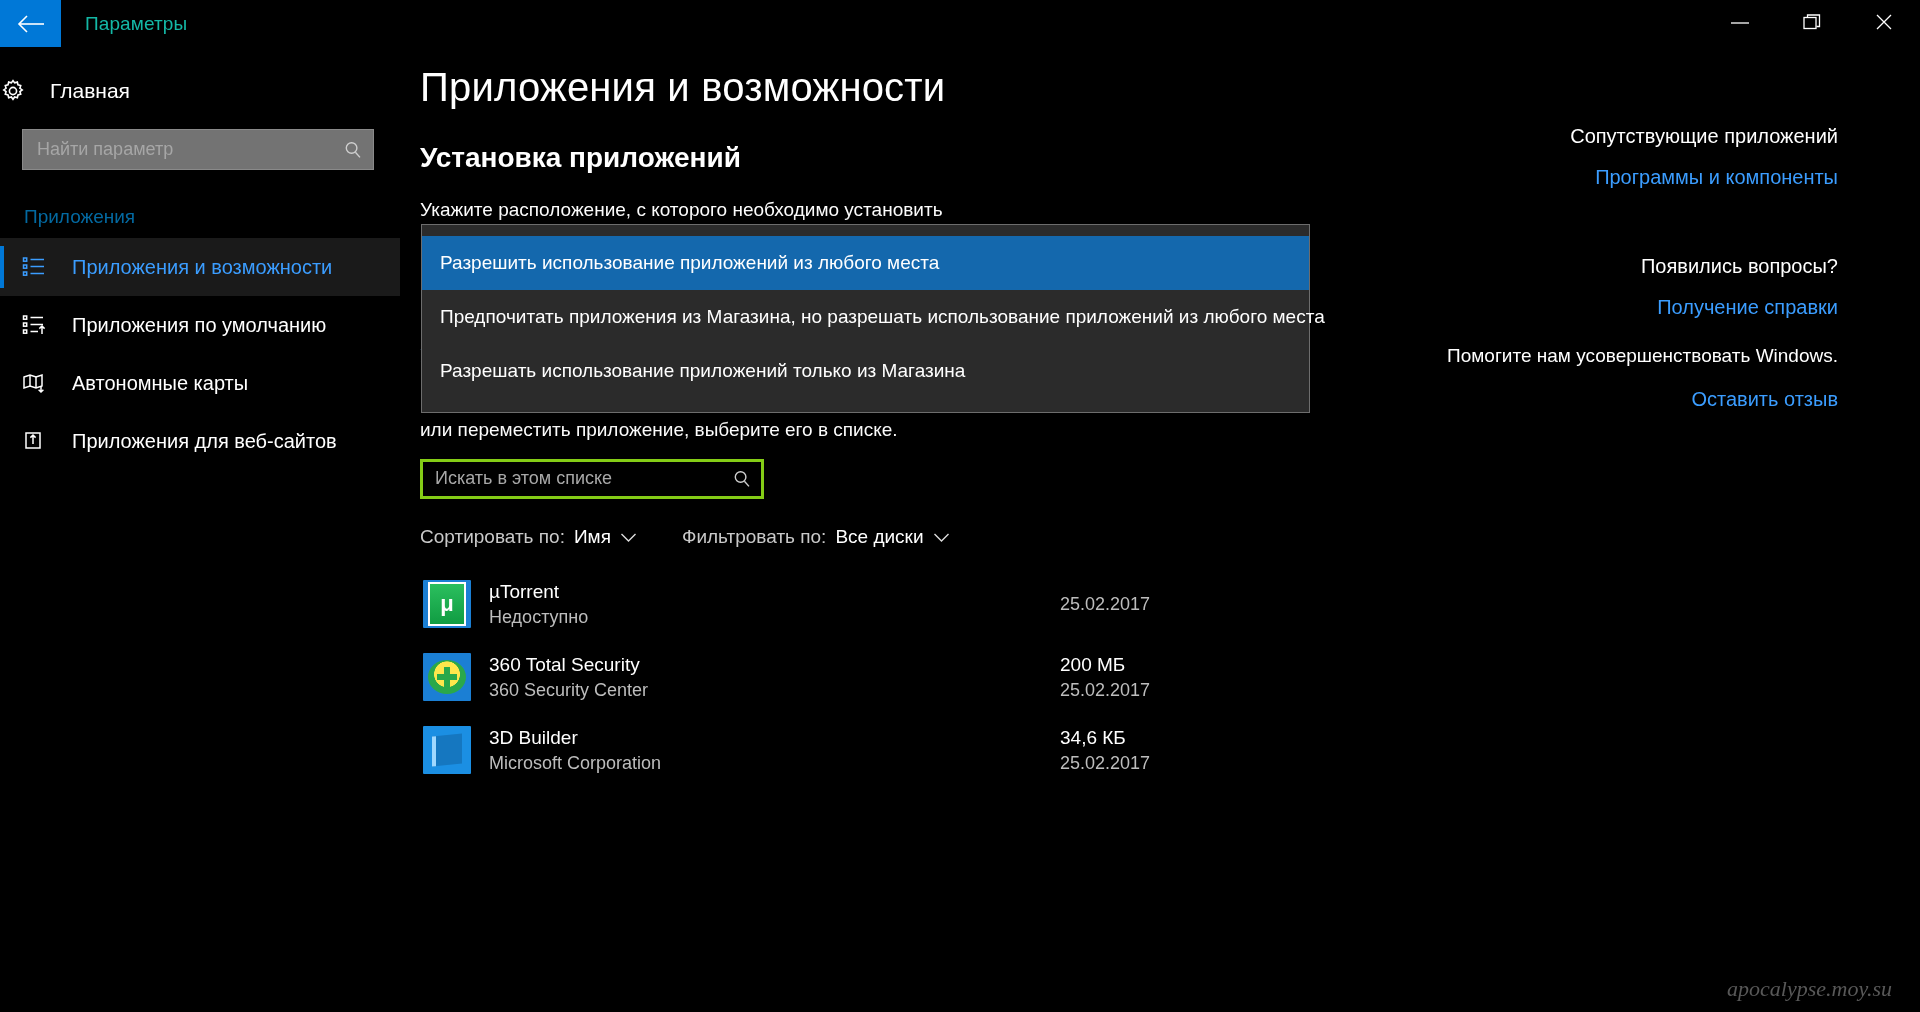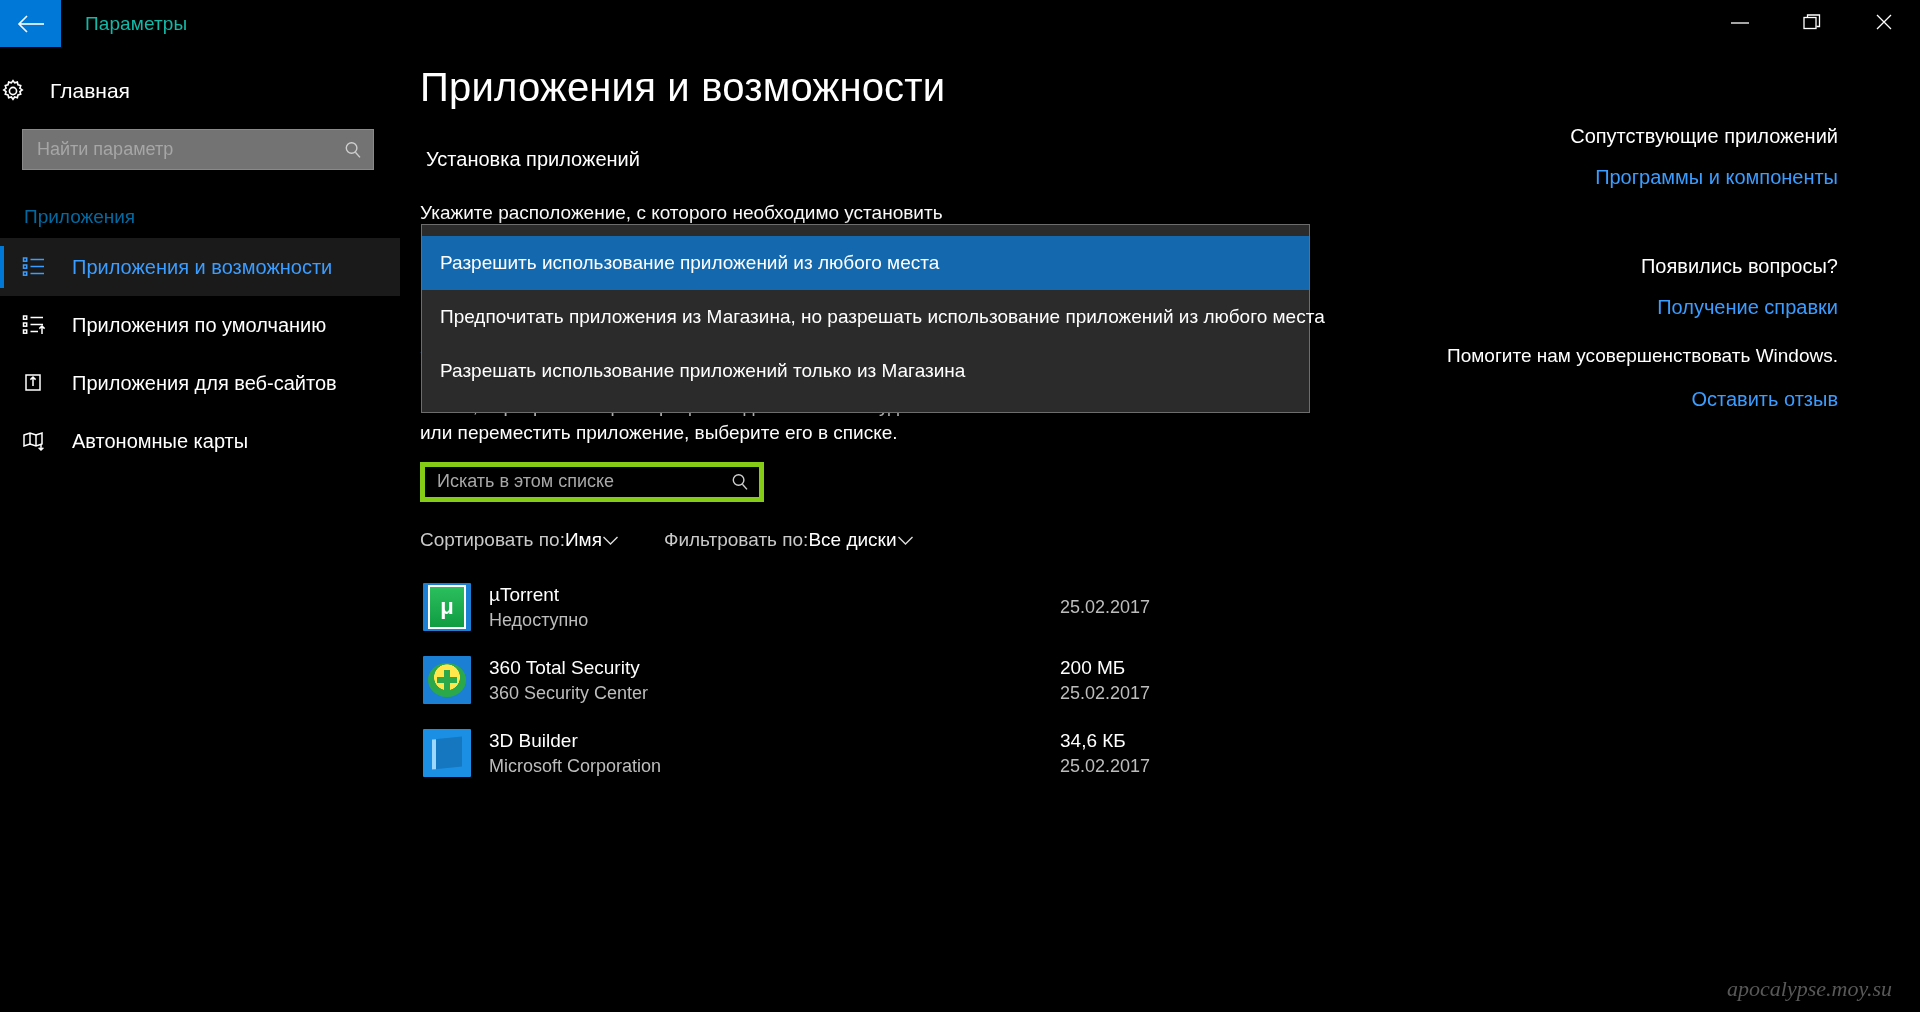--- a/index.html
+++ b/index.html
@@ -132,23 +132,23 @@
     width: 790px;
   }
   .page-title {
     font-size: 40px;
     font-weight: 400;
     margin: 0;
     padding-top: 18px;
     letter-spacing: .2px;
   }
   .section-title {
-    font-size: 20px;
-    font-weight: 400;
-    margin: 6px;
+    font-size: 28px;
+    font-weight: 700;
+    margin: 0;
     padding-top: 32px;
   }
   .body-text {
     font-size: 19px;
     line-height: 1.38;
     color: #ffffff;
     padding-top: 23px;
     max-width: 560px;
   }
   .link {
@@ -158,21 +158,21 @@
     cursor: pointer;
     display: inline-block;
   }
 
   .combo-placeholder { height: 96px; }
 
   .list-search {
     margin-top: 16px;
     width: 344px;
     height: 40px;
-    border: 5px solid #84cc16;
+    border: 3px solid #84cc16;
     background: #000000;
     display: flex;
     align-items: center;
     box-sizing: border-box;
     gap: 41px;
   }
   .list-search input {
     flex: 1;
     border: none; outline: none; background: transparent;
     color: #d8d8d8; font-size: 18px; font-family: inherit;
@@ -182,20 +182,21 @@
   .list-search .sico { width: 38px; display:flex; align-items:center; justify-content:center; cursor:pointer; }
 
   .sort-row {
     display: flex;
     align-items: center;
     padding-top: 27px;
     gap: 45px;
   }
   .sort-ctl {
     display: flex;
+    gap: 9px;
     cursor: pointer;
     font-size: 19px;
   }
   .sort-ctl .lbl { color: #c9c9c9; }
   .sort-ctl .val { color: #ffffff; }
   .chev { display: inline-block; }
 
   .app-list { padding-top: 20px; }
   .app-row {
     display: flex;
@@ -402,37 +403,37 @@
         <path d="M8.5 3.6 H21 M8.5 10.6 H21 M8.5 17.6 H16"></path>
         <path d="M20 20 V12 M17.3 14.6 L20 12 L22.6 14.6"></path>
       </svg>
     </span>
     <span class="label">Приложения по умолчанию</span>
   </div>
 
   <div class="nav-item">
     <span class="ico">
       <svg width="24" height="22" viewBox="0 0 24 22" fill="none" stroke="#ffffff" stroke-width="1.5">
+        <path d="M2 5 L8 3 L14 5 L20 3 V14 L14 16 L8 14 L2 16 Z"></path>
+        <path d="M8 3 V14 M14 5 V16"></path>
+        <path d="M19 14 V20 M16.6 17.8 L19 20 L21.4 17.8"></path>
+      </svg>
+    </span>
+    <span class="label">Автономные карты</span>
+  </div>
+
+  <div class="nav-item">
+    <span class="ico">
+      <svg width="24" height="22" viewBox="0 0 24 22" fill="none" stroke="#ffffff" stroke-width="1.5">
         <path d="M4 7 V18 H18 V7"></path>
         <path d="M4 7 V3 H18 V7"></path>
         <path d="M11 14 V5 M8.4 7.6 L11 5 L13.6 7.6"></path>
       </svg>
     </span>
     <span class="label">Приложения для веб-сайтов</span>
-  </div>
-
-  <div class="nav-item">
-    <span class="ico">
-      <svg width="24" height="22" viewBox="0 0 24 22" fill="none" stroke="#ffffff" stroke-width="1.5">
-        <path d="M2 5 L8 3 L14 5 L20 3 V14 L14 16 L8 14 L2 16 Z"></path>
-        <path d="M8 3 V14 M14 5 V16"></path>
-        <path d="M19 14 V20 M16.6 17.8 L19 20 L21.4 17.8"></path>
-      </svg>
-    </span>
-    <span class="label">Автономные карты</span>
   </div>
 </div>
 
 <div class="main">
   <h1 class="page-title">Приложения и возможности</h1>
 
   <h2 class="section-title">Установка приложений</h2>
   <div class="body-text">Укажите расположение, с которого необходимо установить приложение.</div>
 
   <div class="combo-placeholder"></div>

